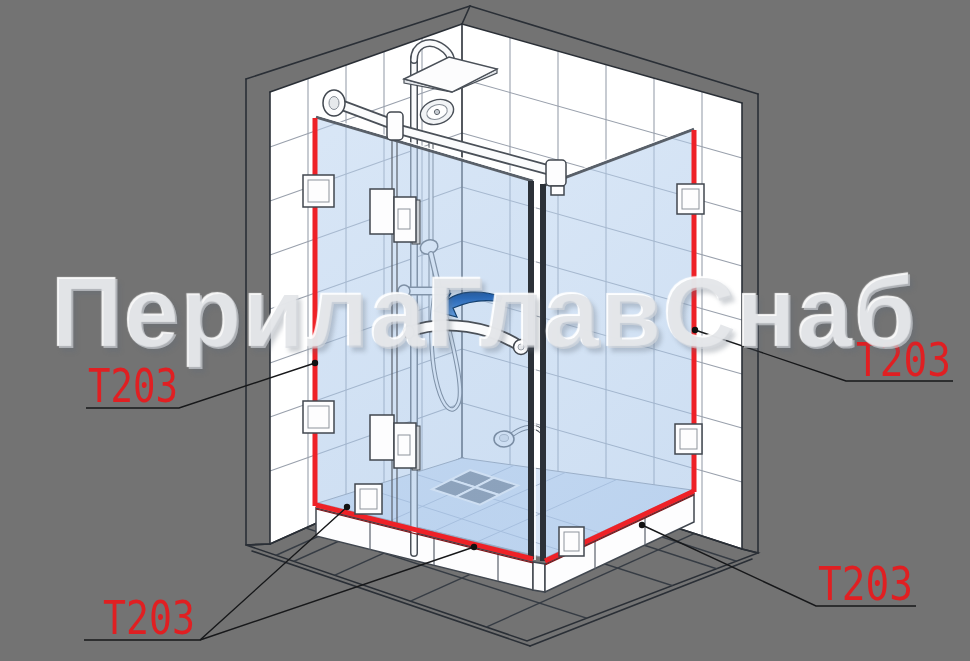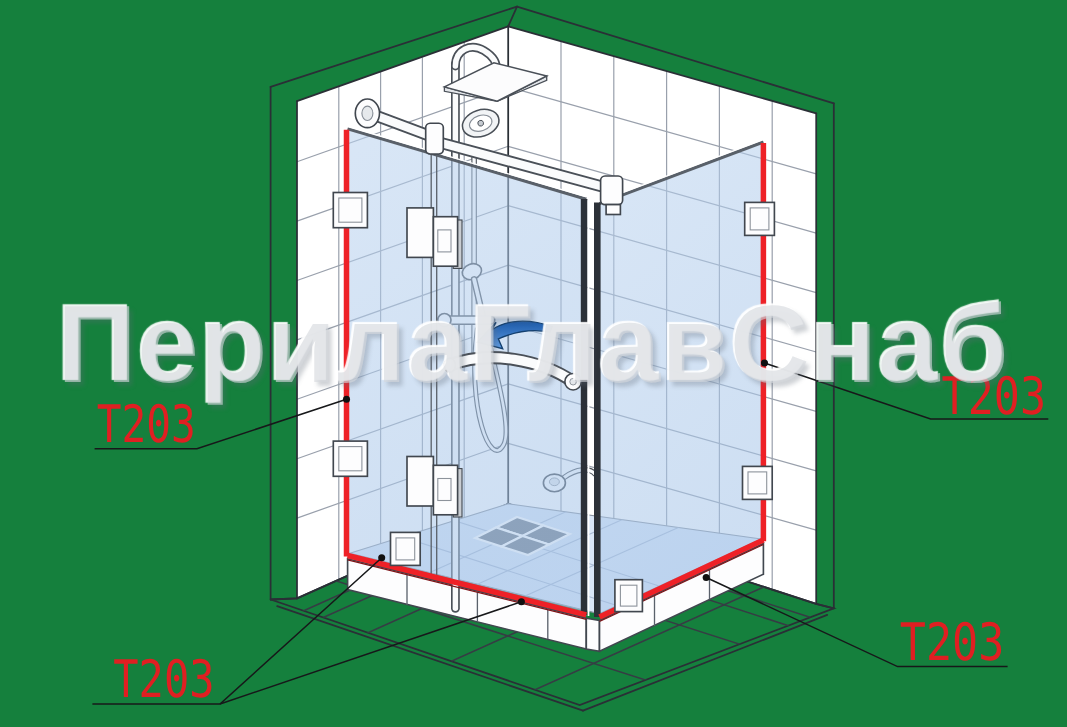--- a/index.html
+++ b/index.html
@@ -1,16 +1,16 @@
 <!DOCTYPE html>
 <html><head>
 <meta charset="utf-8">
 <style>
   html,body{margin:0;padding:0;background:#fff;}
-  .stage{position:relative;width:970px;height:661px;background:#15803d;overflow:hidden;
+  .stage{position:relative;width:970px;height:661px;background:#737373;overflow:hidden;
          font-family:"Liberation Sans",sans-serif;}
   .stage svg{position:absolute;left:0;top:0;}
   
   .outline{stroke:#2a2f36;stroke-width:1.6;fill:none;stroke-linecap:round;}
   .thin{stroke:#5a616b;stroke-width:1.2;fill:none;}
   .grout{stroke:#99a0ac;stroke-width:1.1;fill:none;}
   .groutf{stroke:#363c44;stroke-width:1.4;fill:none;}
   .igrid{stroke:#a7b8d2;stroke-width:1;fill:none;}
   .hw{fill:#fdfdfe;stroke:#41474f;stroke-width:1.5;}
   .hwdetail{fill:none;stroke:#8d939b;stroke-width:1;}

